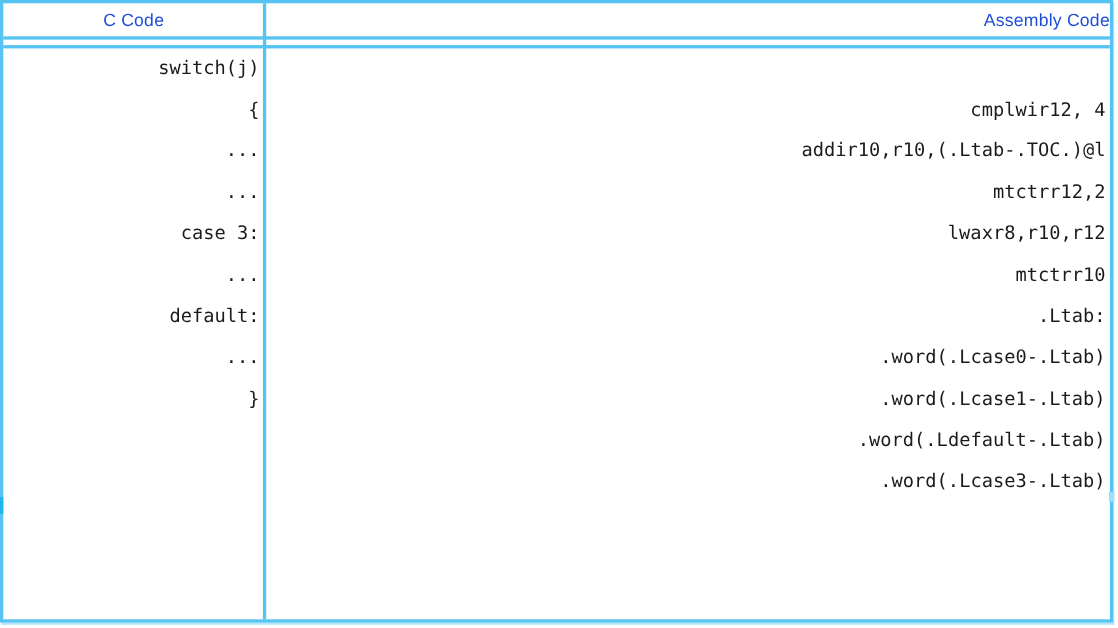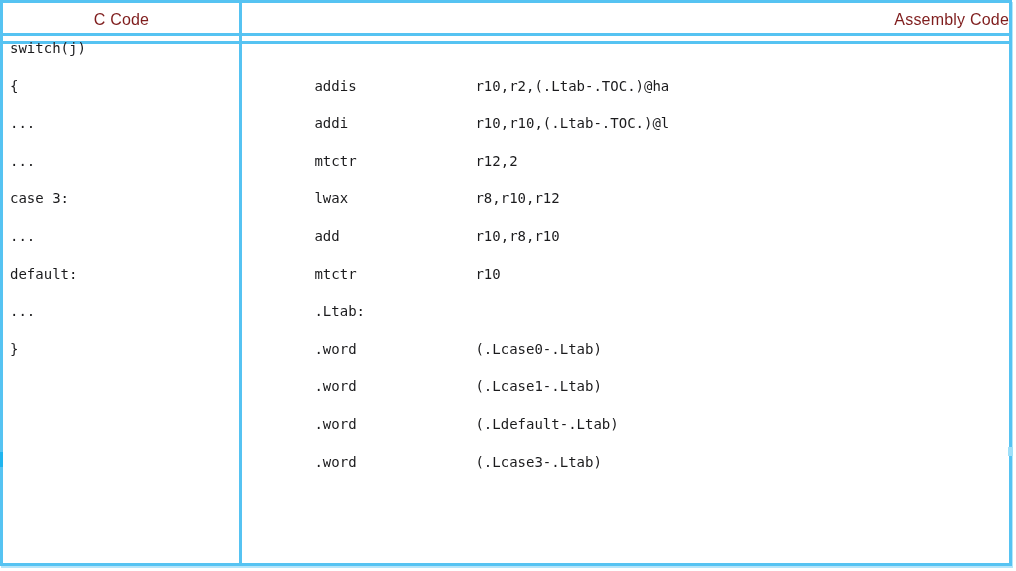--- a/index.html
+++ b/index.html
@@ -21,45 +21,46 @@
     border: 3px solid var(--accent);
     background: #ffffff;
     box-shadow: 1px 2px 0 0 var(--accent-halo);
   }
   .header-cell {
     position: absolute;
     top: 0; height: 31px;
     line-height: 34px;
     text-align: center;
     font-size: 16px;
-    color: #7f1d1d;
+    color: #1d4ed8;
     letter-spacing: 0.2px;
   }
   .header-cell.left  { left: 0;     width: 237px; }
   .header-cell.right { left: 237px; right: 0; text-align: right; }
   .hline {
     position: absolute;
     left: 0; right: 0;
     height: 3px;
     background: var(--accent);
   }
   .hline1 { top: 30px; }
   .hline2 { top: 38px; }
   .vdivider {
     position: absolute;
     left: 236px; width: 3px;
     top: 0; bottom: 0;
     background: var(--accent);
   }
   .code-col {
     position: absolute;
-    top: 27px;
+    top: 41px;
     font-family: "DejaVu Sans Mono", "Liberation Mono", monospace;
-    font-size: 14px;
+    font-size: 17px;
     color: var(--text);
+    text-align: right;
   }
   .c-col   { left: 7px;   width: 226px; }
   .asm-col { left: 244px; right: 4px; }
   .code-line {
     line-height: 37.6px;
     height: 37.6px;
     white-space: pre;
   }
   .op {
     display: inline-block;
@@ -112,41 +113,38 @@
 
       <div class="code-line">default:</div>
 
       <div class="code-line">...</div>
 
       <div class="code-line">}</div>
     </div>
 
   <div class="code-col asm-col">
 
+      <div class="code-line asm-line">
+        <span class="op">cmplwi</span><span class="operand">r12, 4</span>
+      </div>
 
 
-      <div class="code-line asm-line">
-        <span class="op">addis</span><span class="operand">r10,r2,(.Ltab-.TOC.)@ha</span>
-      </div>
 
       <div class="code-line asm-line">
         <span class="op">addi</span><span class="operand">r10,r10,(.Ltab-.TOC.)@l</span>
       </div>
 
       <div class="code-line asm-line">
         <span class="op">mtctr</span><span class="operand">r12,2</span>
       </div>
 
       <div class="code-line asm-line">
         <span class="op">lwax</span><span class="operand">r8,r10,r12</span>
       </div>
 
-      <div class="code-line asm-line">
-        <span class="op">add</span><span class="operand">r10,r8,r10</span>
-      </div>
 
       <div class="code-line asm-line">
         <span class="op">mtctr</span><span class="operand">r10</span>
       </div>
 
 
       <div class="code-line asm-line">
         <span class="op">.Ltab:</span><span class="operand"></span>
       </div>
 

